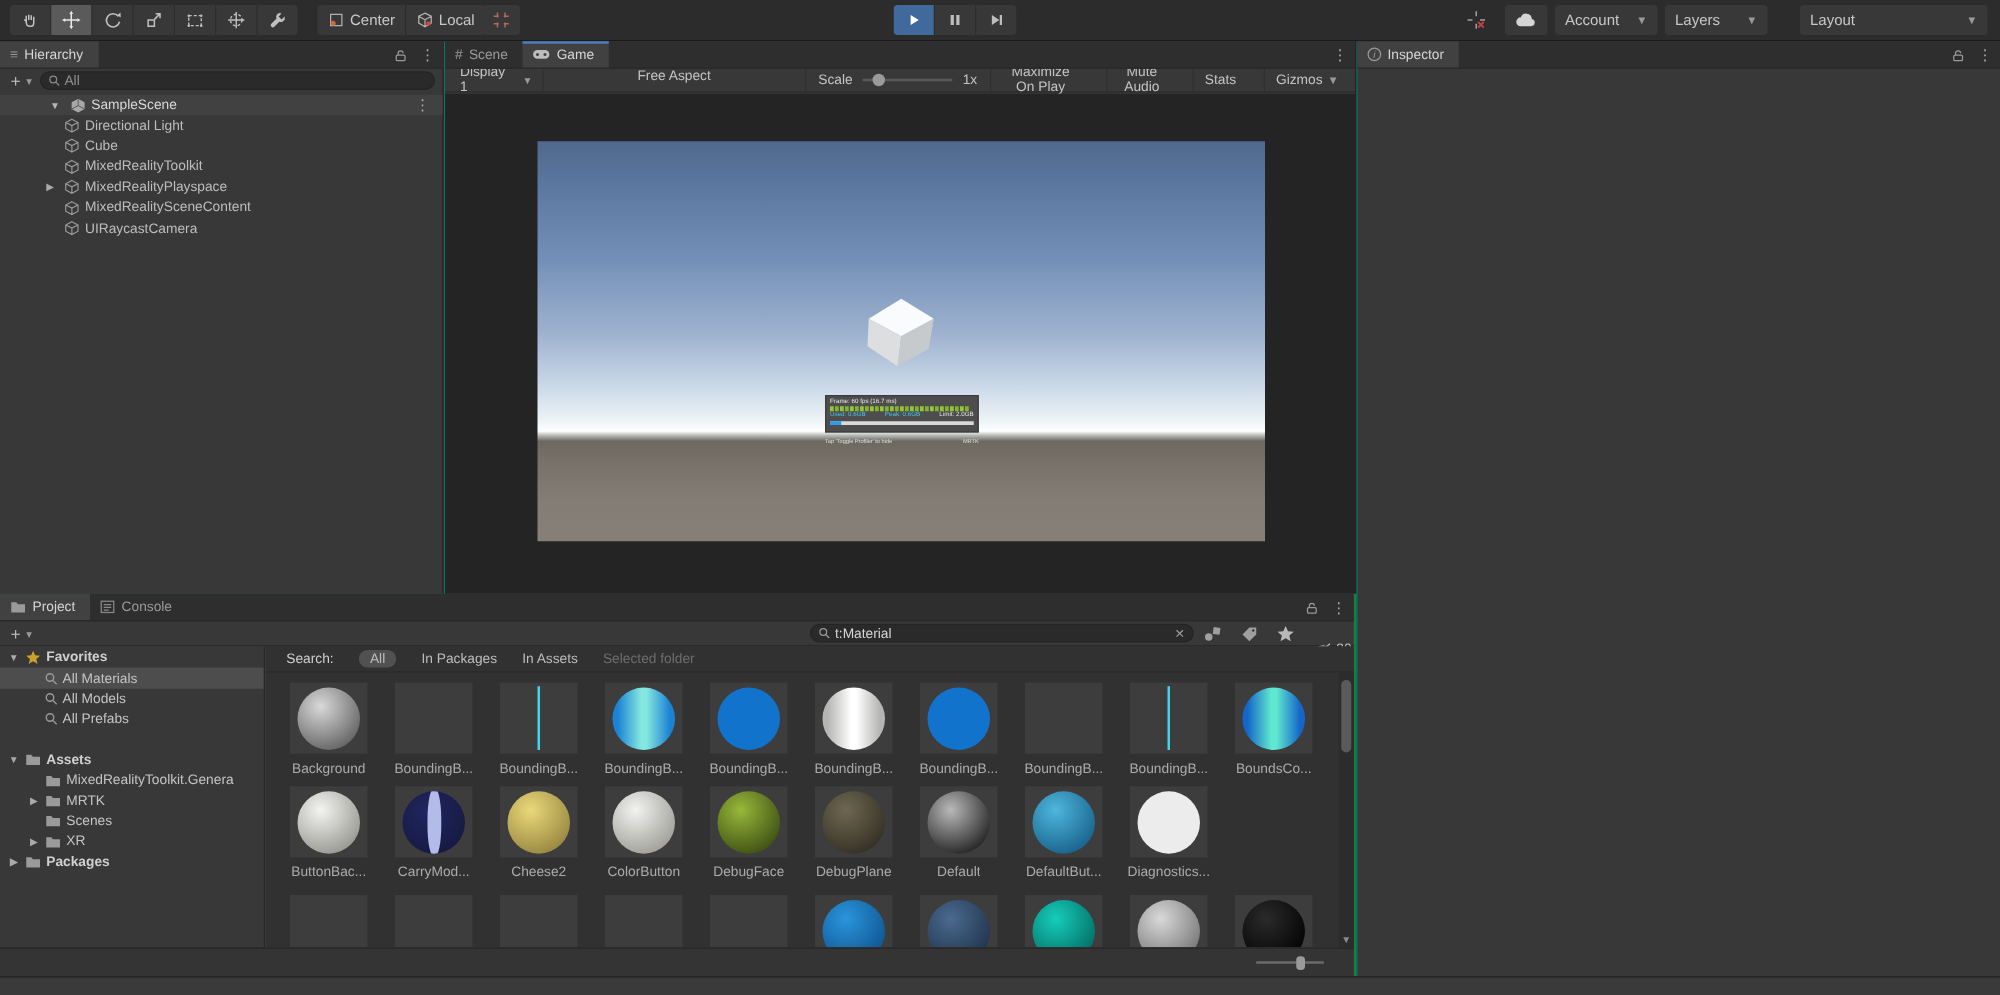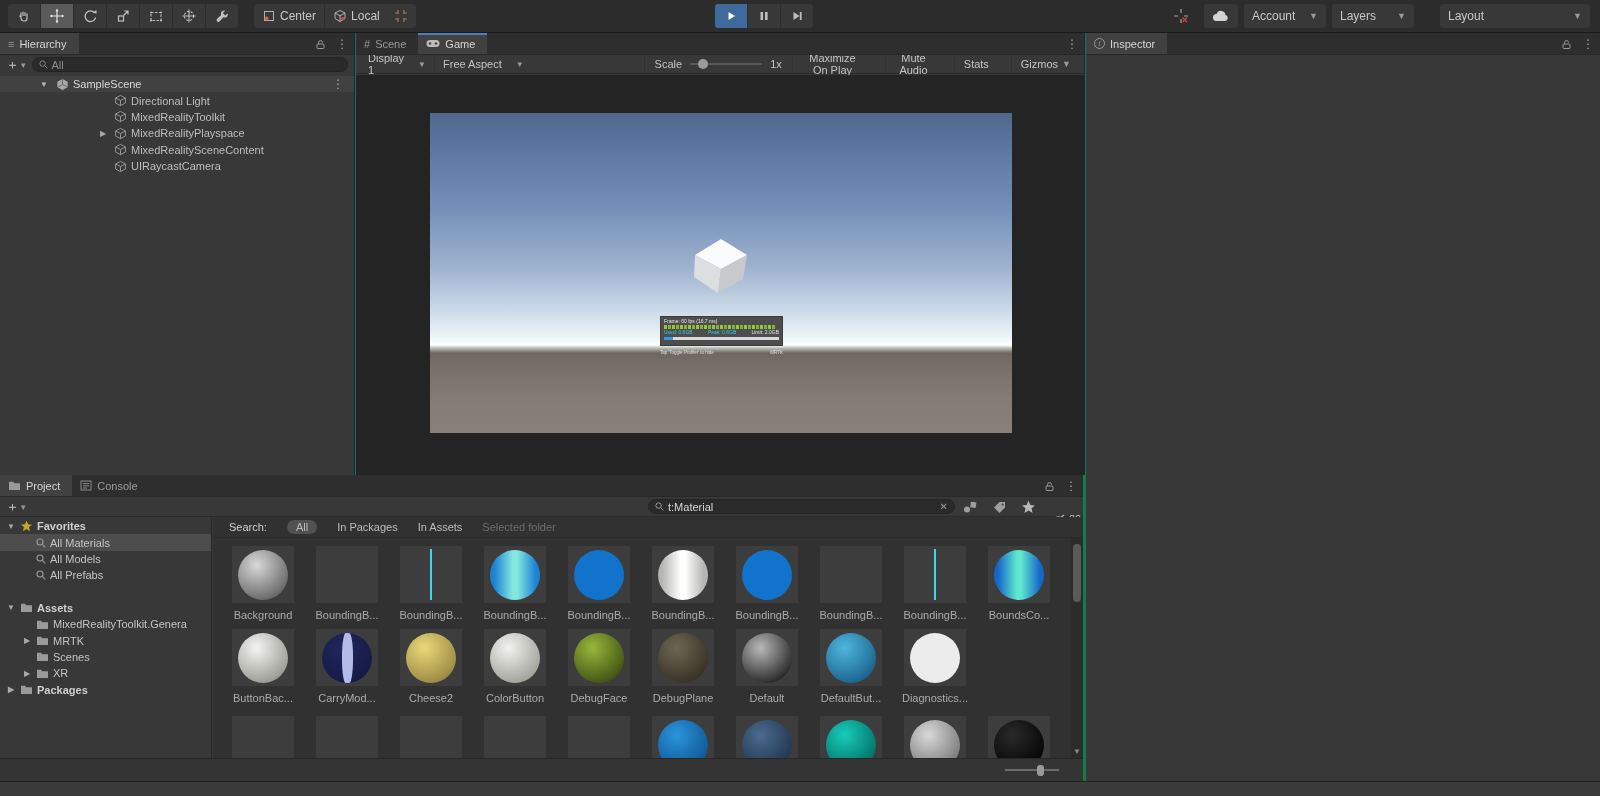--- a/index.html
+++ b/index.html
@@ -39,21 +39,21 @@
   .tab-icons { position:absolute; right:6px; top:0; height:22px; display:flex; align-items:center; gap:10px; }
   .kebab { color:#aaa; font-size:12px; cursor:pointer; line-height:1; }
   .ctrlbar { height:19px; background:#383838; border-bottom:1px solid #2a2a2a; display:flex; align-items:center; }
 
   
   #hierarchy { left:0; top:33px; width:355px; height:442px; border-right:1px solid #232323; }
   .h-toolbar { height:19px; display:flex; align-items:center; padding:0 6px; gap:6px; }
   .plus-btn { color:#c8c8c8; font-size:13px; background:none; border:none; cursor:pointer; display:flex; align-items:center; gap:2px; }
   .search-box { flex:1; height:15px; background:#2a2a2a; border:1px solid #242424; border-radius:8px; display:flex; align-items:center; padding:0 6px; gap:4px; color:#8f8f8f; }
   .tree { padding-top:2px; }
-  .h-row { height:16.4px; display:flex; align-items:center; gap:4px; padding-left:114px; cursor:pointer; }
+  .h-row { height:16.4px; display:flex; align-items:center; gap:4px; padding-left:51px; cursor:pointer; }
   .h-row .tri { visibility:hidden; width:9px; font-size:8px; color:#aaa; margin-left:-14px; margin-right:1px; }
   .h-row .tri.show { visibility:visible; }
   .scene-row { height:16.4px; background:#414141; display:flex; align-items:center; gap:4px; padding-left:40px; position:relative; cursor:pointer; }
   .scene-row .tri { font-size:8px; color:#b8b8b8; width:12px; }
   .scene-row .name { color:#d8d8d8; }
   .scene-row .kebab { position:absolute; right:10px; }
   .obj-label { color:#bdbdbd; white-space:nowrap; }
 
   
   #game { left:356px; top:33px; width:729px; height:442px; border-right:1px solid #232323; }
@@ -343,20 +343,29 @@
           </span>
           <span class="obj-label">Directional Light</span>
         </div>
         <div class="h-row">
           <span class="tri">▶</span>
           <span class="mini">
             <svg width="13" height="13" viewBox="0 0 14 14" fill="none" stroke="#9a9a9a" stroke-width="1">
               <path d="M7 1.5 L12.3 4.3 V9.7 L7 12.5 L1.7 9.7 V4.3 Z M1.7 4.3 L7 7 L12.3 4.3 M7 7 V12.5"></path>
             </svg>
           </span>
+          <span class="obj-label">Cube</span>
+        </div>
+        <div class="h-row">
+          <span class="tri">▶</span>
+          <span class="mini">
+            <svg width="13" height="13" viewBox="0 0 14 14" fill="none" stroke="#9a9a9a" stroke-width="1">
+              <path d="M7 1.5 L12.3 4.3 V9.7 L7 12.5 L1.7 9.7 V4.3 Z M1.7 4.3 L7 7 L12.3 4.3 M7 7 V12.5"></path>
+            </svg>
+          </span>
           <span class="obj-label">MixedRealityToolkit</span>
         </div>
         <div class="h-row">
           <span class="tri show">▶</span>
           <span class="mini">
             <svg width="13" height="13" viewBox="0 0 14 14" fill="none" stroke="#9a9a9a" stroke-width="1">
               <path d="M7 1.5 L12.3 4.3 V9.7 L7 12.5 L1.7 9.7 V4.3 Z M1.7 4.3 L7 7 L12.3 4.3 M7 7 V12.5"></path>
             </svg>
           </span>
           <span class="obj-label">MixedRealityPlayspace</span>
@@ -400,21 +409,21 @@
       </div>
       <div class="tab-icons">
         <span class="kebab">⋮</span>
       </div>
     </div>
     <div class="ctrlbar g-ctrl">
       <div class="g-dd">
           <span>Display 1</span>
           <span class="dd-caret">▼</span>
         </div>
-      <div class="g-dd" style="width:240px; justify-content:flex-start;">
+      <div class="g-dd" style="width:240px; justify-content:flex-start;flex-direction:column;">
           <span>Free Aspect</span>
           <span class="dd-caret">▼</span>
         </div>
       <div class="scale-wrap">
         <span>Scale</span>
         <div class="slider-track">
             <div class="slider-thumb"></div>
           </div>
         <span>1x</span>
       </div>

